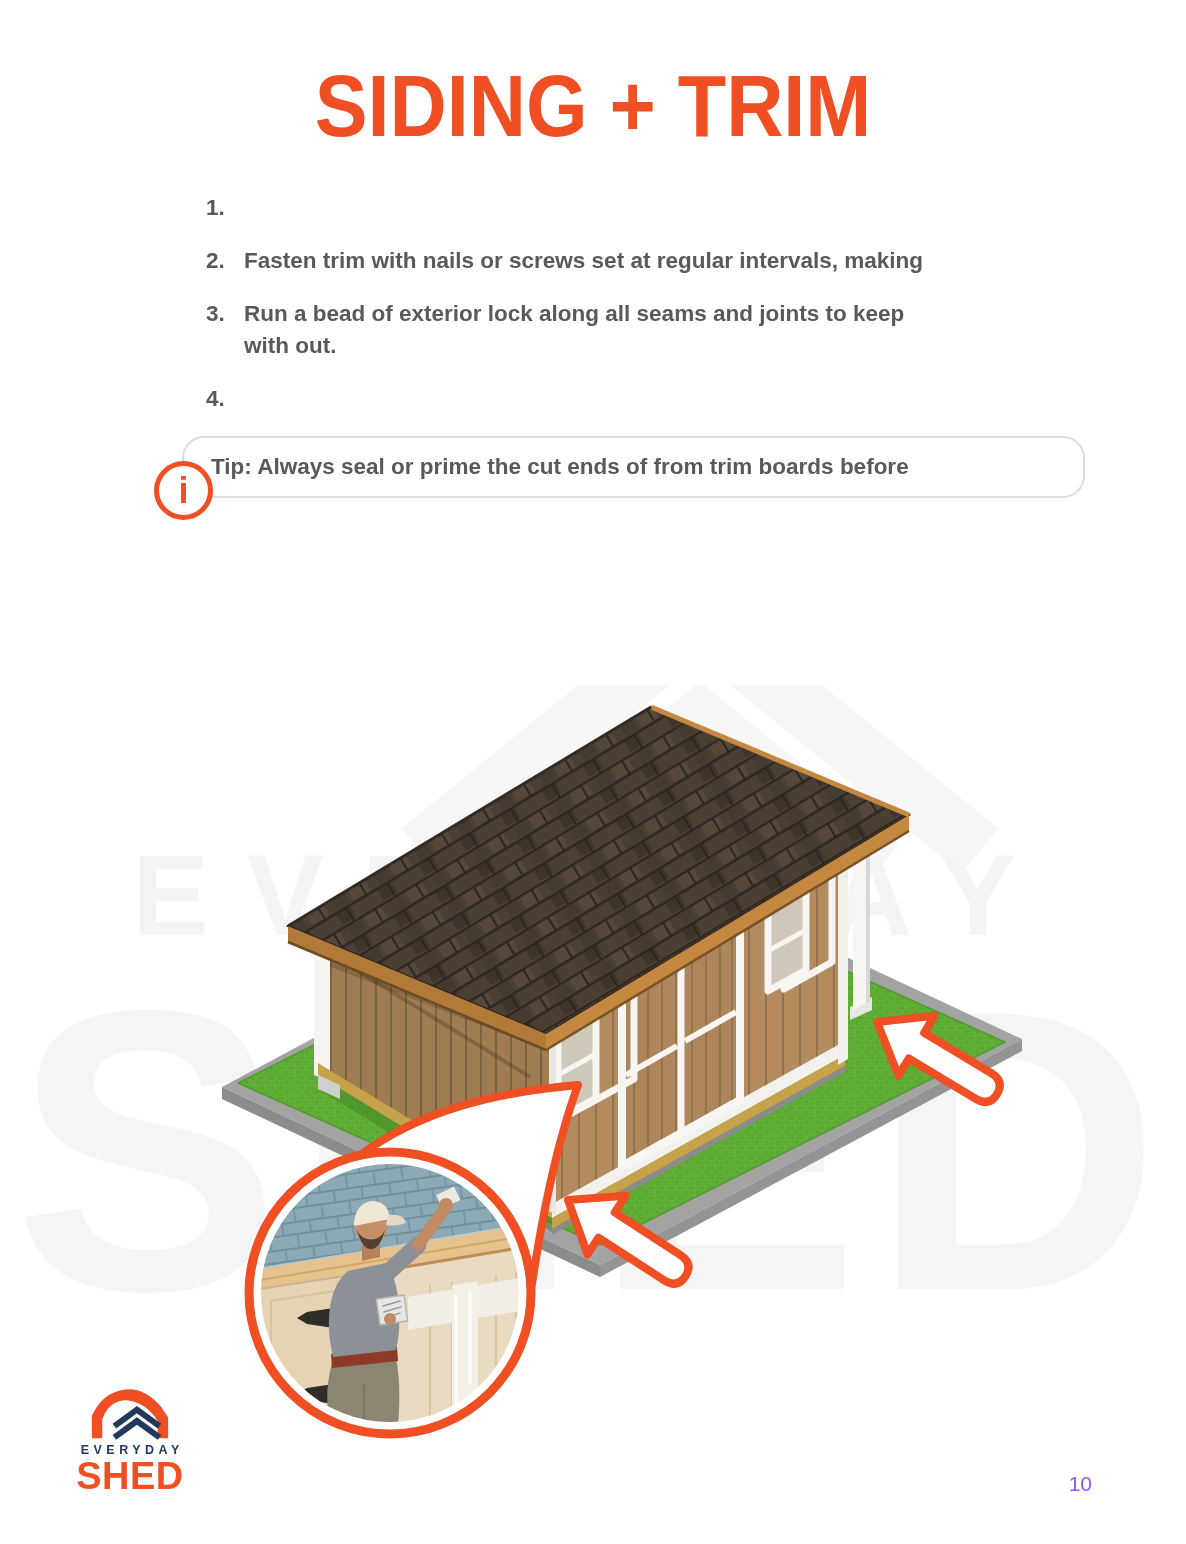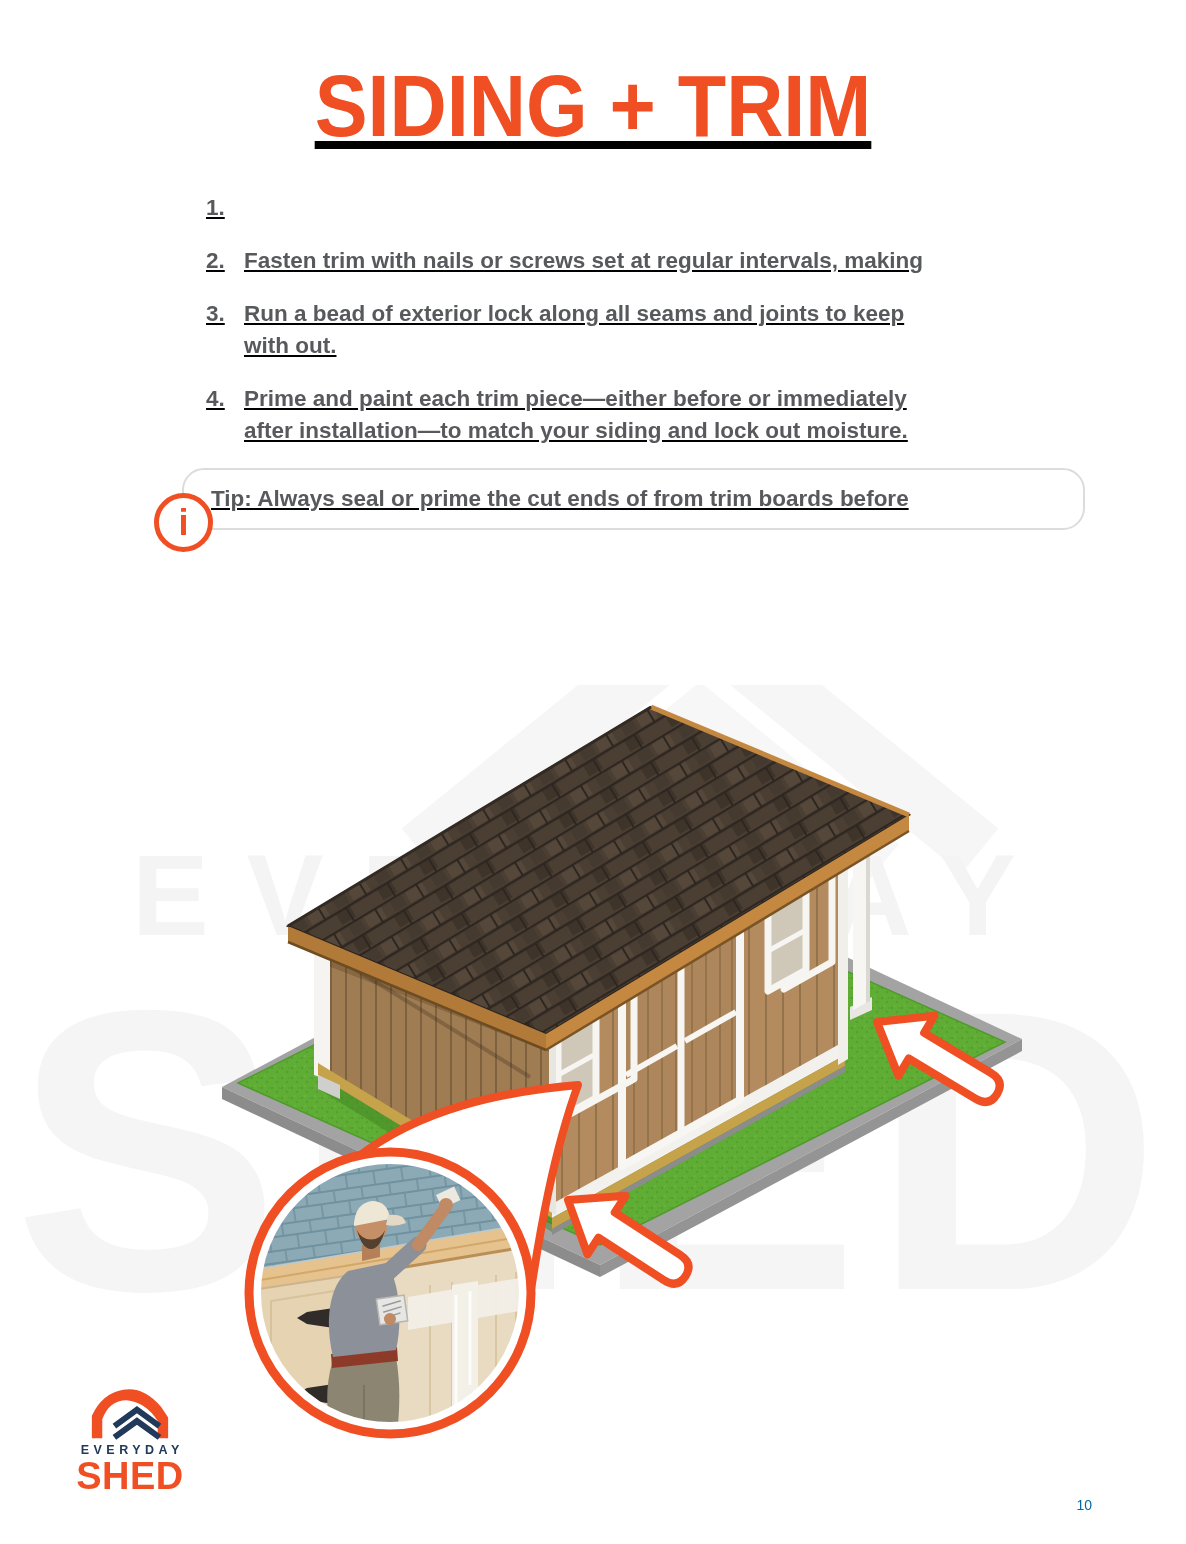--- a/index.html
+++ b/index.html
@@ -3,21 +3,20 @@
 <meta charset="utf-8">
 <style>
   * { box-sizing: border-box; }
   html,body { margin:0; padding:0; background:#ffffff; }
   .page {
     position: relative;
     width: 1186px; height: 1544px;
     background: #ffffff;
     overflow: hidden;
     font-family: "Liberation Sans", sans-serif;
-    text-decoration: underline;
   }
   .title {
     margin: 0; padding-top: 62px;
     text-align: center;
     color: #F04E23;
     font-size: 88px; font-weight: 700; line-height: 1.0;
     letter-spacing: 0px;
     transform: scaleX(.9);
     transform-origin: 50% 50%;
     white-space: nowrap;
@@ -66,22 +65,22 @@
     display: block;
     color: #21395A; font-size: 12.5px; font-weight: 700;
     letter-spacing: 4.5px; text-indent: 4.5px;
   }
   .logo-word {
     display: block;
     color: #F04E23; font-size: 38px; font-weight: 800;
     letter-spacing: .5px; line-height: .95; margin-top: 1px;
   }
   .pagenum {
-    position: absolute; right: 94px; bottom: 31px;
-    color: #0369a1; font-size: 14px; font-weight: 400;
+    position: absolute; right: 94px; bottom: 48px;
+    color: #8b5cf6; font-size: 21px; font-weight: 400;
   }
 </style>
 </head>
 <body>
 
 <div class="page">
 
   <h1 class="title">SIDING + TRIM</h1>
 
   <div class="steps">
@@ -96,24 +95,20 @@
     </div>
     <div class="step">
       <span class="num">3.</span>
       <span class="txt">
         <div>Run a bead of exterior lock along all seams and joints to keep</div>
         <div>with out.</div>
       </span>
     </div>
     <div class="step">
       <span class="num">4.</span>
-      <span class="txt">
-        <div>Prime and paint each trim piece—either before or immediately</div>
-        <div>after installation—to match your siding and lock out moisture.</div>
-      </span>
     </div>
   </div>
 
   <div class="tipbox">
     <div class="tip-icon">i</div>
     <div>
       <div>Tip: Always seal or prime the cut ends of from trim boards before</div>
     </div>
   </div>
 

